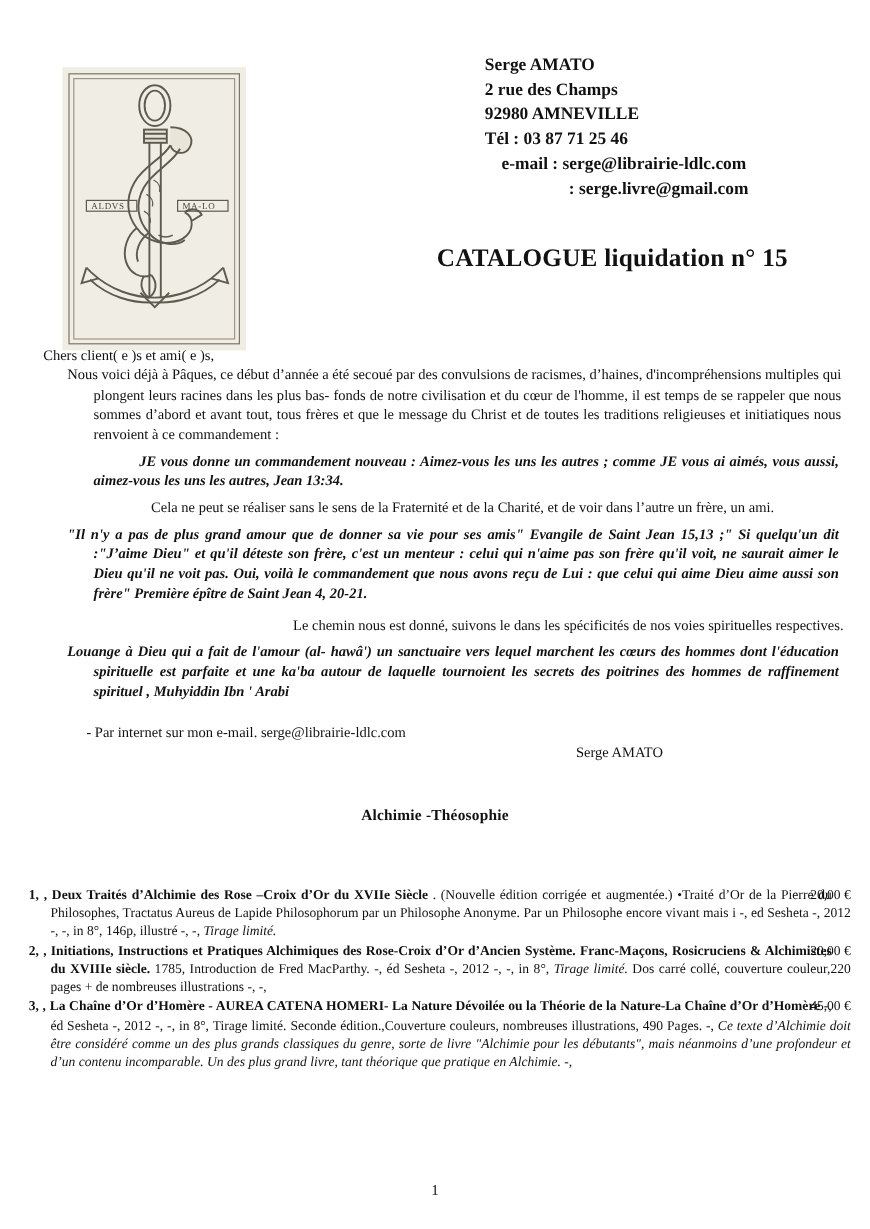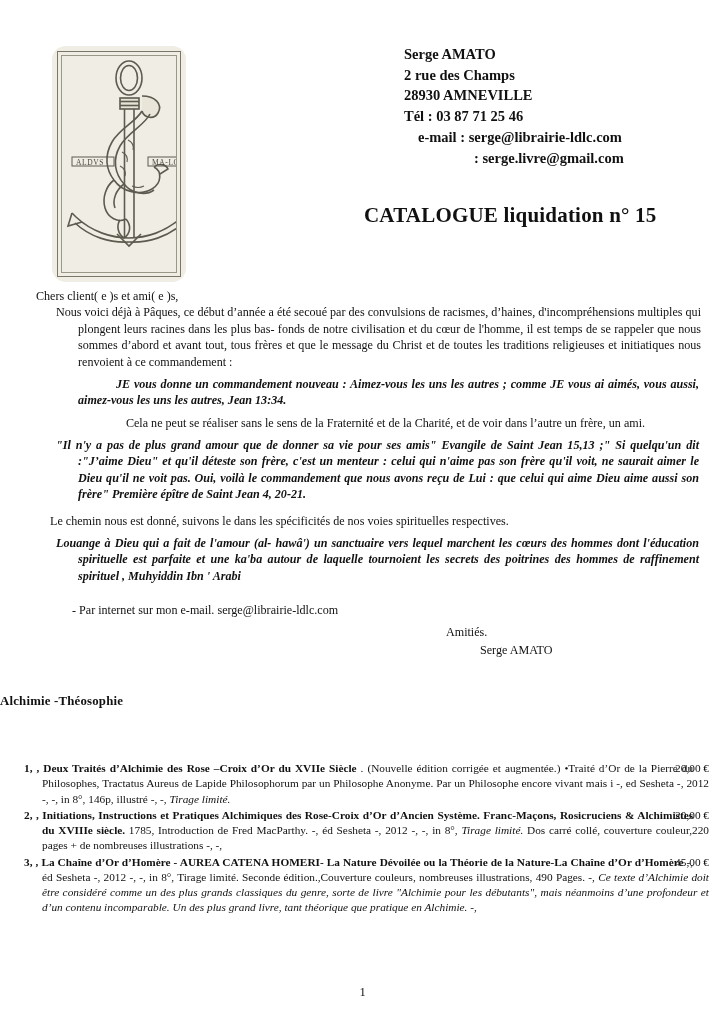--- a/index.html
+++ b/index.html
@@ -18,27 +18,26 @@
 
   
   .header {
     position: relative;
     height: 250px;
   }
 
   .emblem {
     position: absolute;
     left: 52px;
-    top: 46px;
-    width: 134px;
+    top: 56px;
+    width: 153px;
     height: 236px;
     background: #f0ede4;
     box-sizing: border-box;
     padding: 5px;
-    border-radius: 14px;
   }
   .emblem-inner {
     width: 100%;
     height: 100%;
     border: 1px solid #7b7668;
     box-sizing: border-box;
     padding: 3px;
     position: relative;
   }
   .emblem-inner2 {
@@ -110,21 +109,21 @@
     padding-right: 4px;
   }
   .plainline {
     margin-top: 6px;
     margin-left: 36px;
     text-align: center;
   }
   .plainline2 {
     margin-top: 10px;
     margin-left: 18px;
-    text-align: left;
+    text-align: right;
   }
   .bullet-line {
     margin-top: 4px;
     margin-left: 40px;
     text-align: left;
   }
   .bullet-line2 {
     margin-top: 4px;
     margin-left: 32px;
     text-align: left;
@@ -136,20 +135,21 @@
   }
   .signoff2 {
     margin-top: 1px;
     margin-left: 448px;
     text-align: left;
   }
 
   
   .section-heading {
     margin-top: 36px;
+    text-align: center;
     font-size: 12.8px;
     font-weight: bold;
     letter-spacing: 0.2px;
   }
 
   
   .entries {
     margin-top: 52px;
     padding: 0 16px 0 24px;
     font-size: 11.3px;
@@ -231,21 +231,21 @@
             <text x="90" y="108.5">MA-LO</text>
           </g>
         </svg>
       </div>
     </div>
   </div>
 
   <div class="contact">
     <div>Serge AMATO</div>
     <div>2 rue des Champs</div>
-    <div>28930 AMNEVILLE</div>
+    <div>92980 AMNEVILLE</div>
     <div>Tél   : 03 87 71 25 46</div>
     <div class="l-email">e-mail : serge@librairie-ldlc.com</div>
     <div class="l-email2">: serge.livre@gmail.com</div>
   </div>
 
   <div class="catalogue-title">CATALOGUE  liquidation  n° 15</div>
 </div>
 
 <div class="letter">
   <div class="salutation">Chers client( e )s et ami( e )s,</div>
@@ -259,21 +259,20 @@
   <div class="quote-hang">"Il n'y a pas de plus grand amour que de donner sa vie pour ses amis" Evangile de Saint Jean 15,13 ;" Si quelqu'un dit :"J’aime Dieu" et qu'il déteste son frère, c'est un menteur : celui qui n'aime pas son frère qu'il voit, ne saurait aimer le Dieu qu'il ne voit pas. Oui, voilà le commandement que nous avons reçu de Lui : que celui qui aime Dieu aime aussi son frère" Première épître de Saint Jean 4, 20-21.</div>
 
   <div class="plainline2">Le chemin nous est donné, suivons le dans les spécificités  de nos voies spirituelles respectives.</div>
 
   <div class="quote-hang">Louange à Dieu qui a fait de l'amour (al- hawâ') un sanctuaire vers lequel marchent les cœurs des hommes dont l'éducation spirituelle est parfaite et une ka'ba autour de laquelle tournoient les secrets des poitrines des hommes de raffinement spirituel , Muhyiddin Ibn ' Arabi</div>
 
   <div style="height:14px"></div>
 
   <div class="bullet-line">- Par  internet sur mon e-mail. serge@librairie-ldlc.com</div>
 
-  <div class="signoff">Amitiés.</div>
   <div class="signoff2">Serge AMATO</div>
 </div>
 
 <div class="section-heading">Alchimie -Théosophie</div>
 
 <div class="entries">
 
   <div class="entry">
     <span class="price">20,00 €</span><b><span>1, , </span><span>Deux Traités d’Alchimie des Rose –Croix d’Or du XVIIe Siècle</span></b><span> . (Nouvelle édition corrigée et  augmentée.) •Traité d’Or de la Pierre du Philosophes, Tractatus Aureus de Lapide Philosophorum par un Philosophe Anonyme. Par un Philosophe encore vivant mais i -, ed Sesheta -, 2012 -,  -, in 8°, 146p, illustré -,  -, </span><i>Tirage limité.</i><span></span>
   </div>

